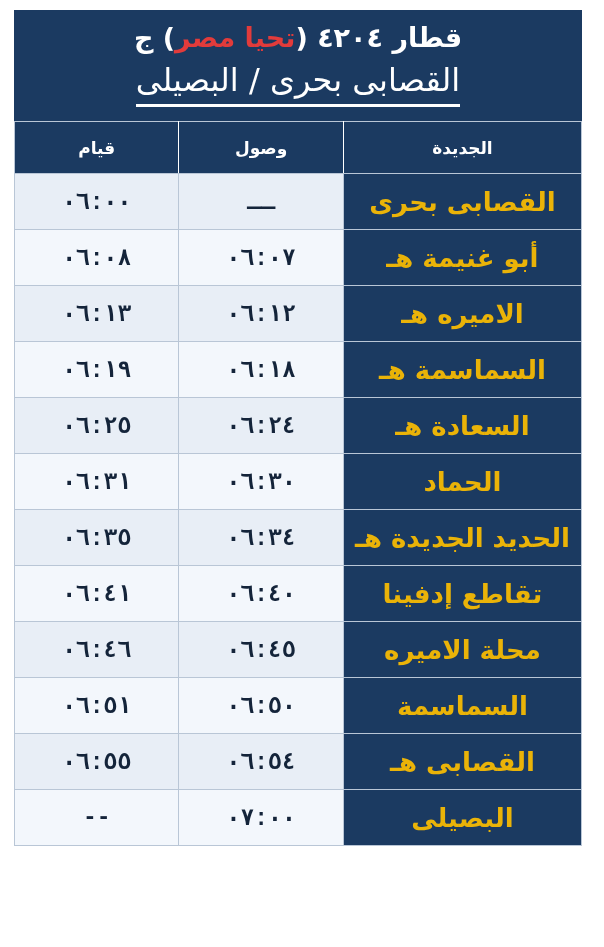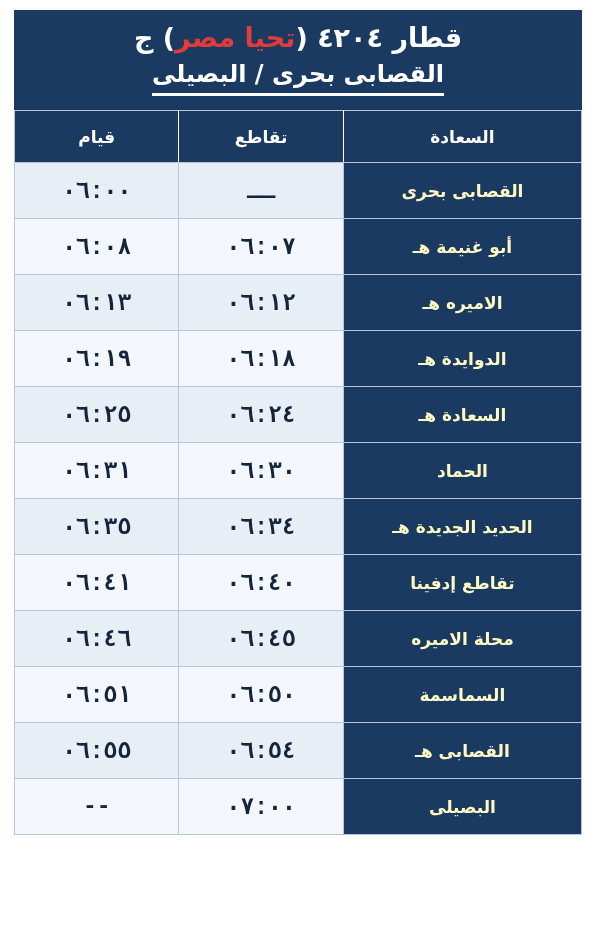--- a/index.html
+++ b/index.html
@@ -35,22 +35,22 @@
     font-size: 27px;
     font-weight: bold;
     line-height: 1.35;
     white-space: nowrap;
     direction: rtl;
   }
   .header-line1 .accent {
     color: #e23b3b;
   }
   .header-line2 {
-    font-size: 24px;
-    font-weight: bold;
+    font-size: 32px;
+    font-weight: normal;
     line-height: 1.4;
     display: inline-block;
     border-bottom: 3px solid #ffffff;
     padding-bottom: 1px;
     margin-top: 2px;
     direction: rtl;
   }
 
   
   .table-wrap {
@@ -80,22 +80,22 @@
   }
   thead th.col-station {
     border-left: 1px solid #ffffff;
   }
   thead th.col-arrive {
     border-left: 1px solid #ffffff;
   }
 
   td.station {
     background: #1b3a61;
-    color: #fef9c3;
-    font-size: 17px;
+    color: #eab308;
+    font-size: 26px;
     text-align: center;
     height: 56px;
     border: 1px solid #2d5480;
   }
   td.time {
     background: #e8eef6;
     color: #14243a;
     font-size: 23px;
     height: 56px;
     font-family: Liberation Mono, monospace;
@@ -175,43 +175,43 @@
       <div class="wm-seal-inner">
         <span>EGYPTIAN RAILWAYS</span>
       </div>
     </div>
     <div class="watermark wm-text-ar">السكك الحديد مصر</div>
     <div class="watermark wm-text-blue">المرصد الملاحي</div>
 
     <table class="timetable">
       <thead>
         <tr>
-          <th class="col-station">السعادة</th>
-          <th class="col-arrive">تقاطع</th>
+          <th class="col-station">الجديدة</th>
+          <th class="col-arrive">وصول</th>
           <th class="col-depart">قيام</th>
         </tr>
       </thead>
       <tbody id="timetable-body">
           <tr>
             <td class="station col-station">القصابى بحرى</td>
             <td class="time col-arrive">ــ</td>
             <td class="time col-depart">٠٦:٠٠</td>
           </tr>
           <tr>
             <td class="station col-station">أبو غنيمة هـ</td>
             <td class="time col-arrive">٠٦:٠٧</td>
             <td class="time col-depart">٠٦:٠٨</td>
           </tr>
           <tr>
             <td class="station col-station">الاميره هـ</td>
             <td class="time col-arrive">٠٦:١٢</td>
             <td class="time col-depart">٠٦:١٣</td>
           </tr>
           <tr>
-            <td class="station col-station">الدوايدة هـ</td>
+            <td class="station col-station">السماسمة هـ</td>
             <td class="time col-arrive">٠٦:١٨</td>
             <td class="time col-depart">٠٦:١٩</td>
           </tr>
           <tr>
             <td class="station col-station">السعادة هـ</td>
             <td class="time col-arrive">٠٦:٢٤</td>
             <td class="time col-depart">٠٦:٢٥</td>
           </tr>
           <tr>
             <td class="station col-station">الحماد</td>

